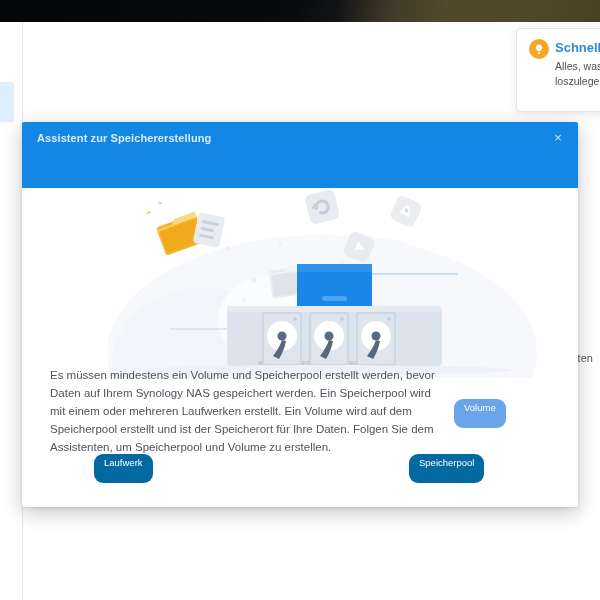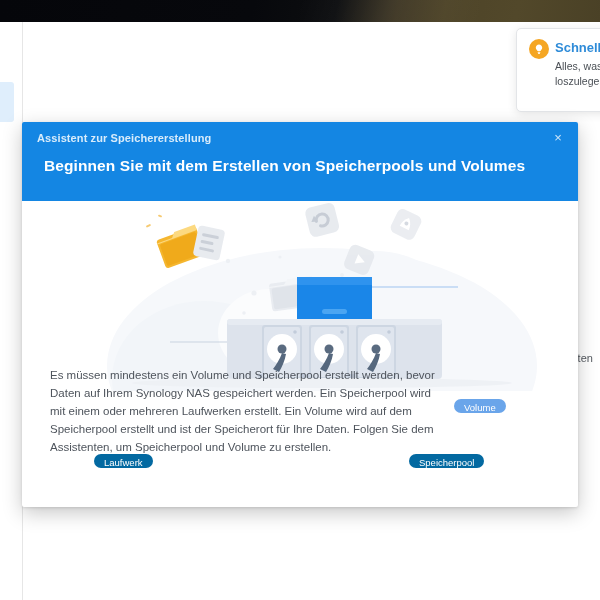--- a/index.html
+++ b/index.html
@@ -136,21 +136,21 @@
     height: 385px;
     background: #ffffff;
     border-radius: 2px;
     box-shadow: 0 6px 20px rgba(0,0,0,0.22), 0 1px 3px rgba(0,0,0,0.12);
     overflow: hidden;
   }
 
   .dialog-header {
     position: relative;
     width: 100%;
-    height: 79px;
+    height: 66px;
     background: #1486e3;
   }
   .dialog-titlebar-text {
     position: absolute;
     left: 15px;
     top: 10px;
     font-size: 11px;
     font-weight: bold;
     color: #d8ecfb;
     letter-spacing: 0.1px;
@@ -187,21 +187,21 @@
     overflow: hidden;
   }
   .illustration svg {
     position: absolute;
     left: 0;
     top: 0;
     display: block;
   }
   .illus-label {
     position: absolute;
-    height: 14px;
+    height: 29px;
     line-height: 17px;
     padding: 0 10px;
     border-radius: 9px;
     font-size: 9.5px;
     color: #ffffff;
     white-space: nowrap;
   }
   .illus-label.gray { background: #0369a1; }
   .illus-label.blue { background: #6aa5ea; }
   .lbl-laufwerk   { left: 72px;  top: 332px; }
@@ -250,21 +250,20 @@
       <div>Alles, was</div>
       <div>loszulegen</div>
     </div>
   </div>
 
   <div class="dialog">
 
     <div class="dialog-header">
       <div class="dialog-titlebar-text">Assistent zur Speichererstellung</div>
       <div class="dialog-close">×</div>
-      <div class="dialog-heading">Beginnen Sie mit dem Erstellen von Speicherpools und Volumes</div>
     </div>
 
     <div class="illustration">
       <svg width="556" height="190" viewBox="0 0 556 190" aria-hidden="true">
 
         <ellipse cx="300" cy="165" rx="215" ry="118" fill="#f6f8fb"></ellipse>
         <ellipse cx="182" cy="178" rx="92" ry="78" fill="#f2f5f9"></ellipse>
         <ellipse cx="352" cy="120" rx="86" ry="70" fill="#f6f8fb"></ellipse>
         <ellipse cx="248" cy="132" rx="52" ry="44" fill="#fbfcfd"></ellipse>
 

